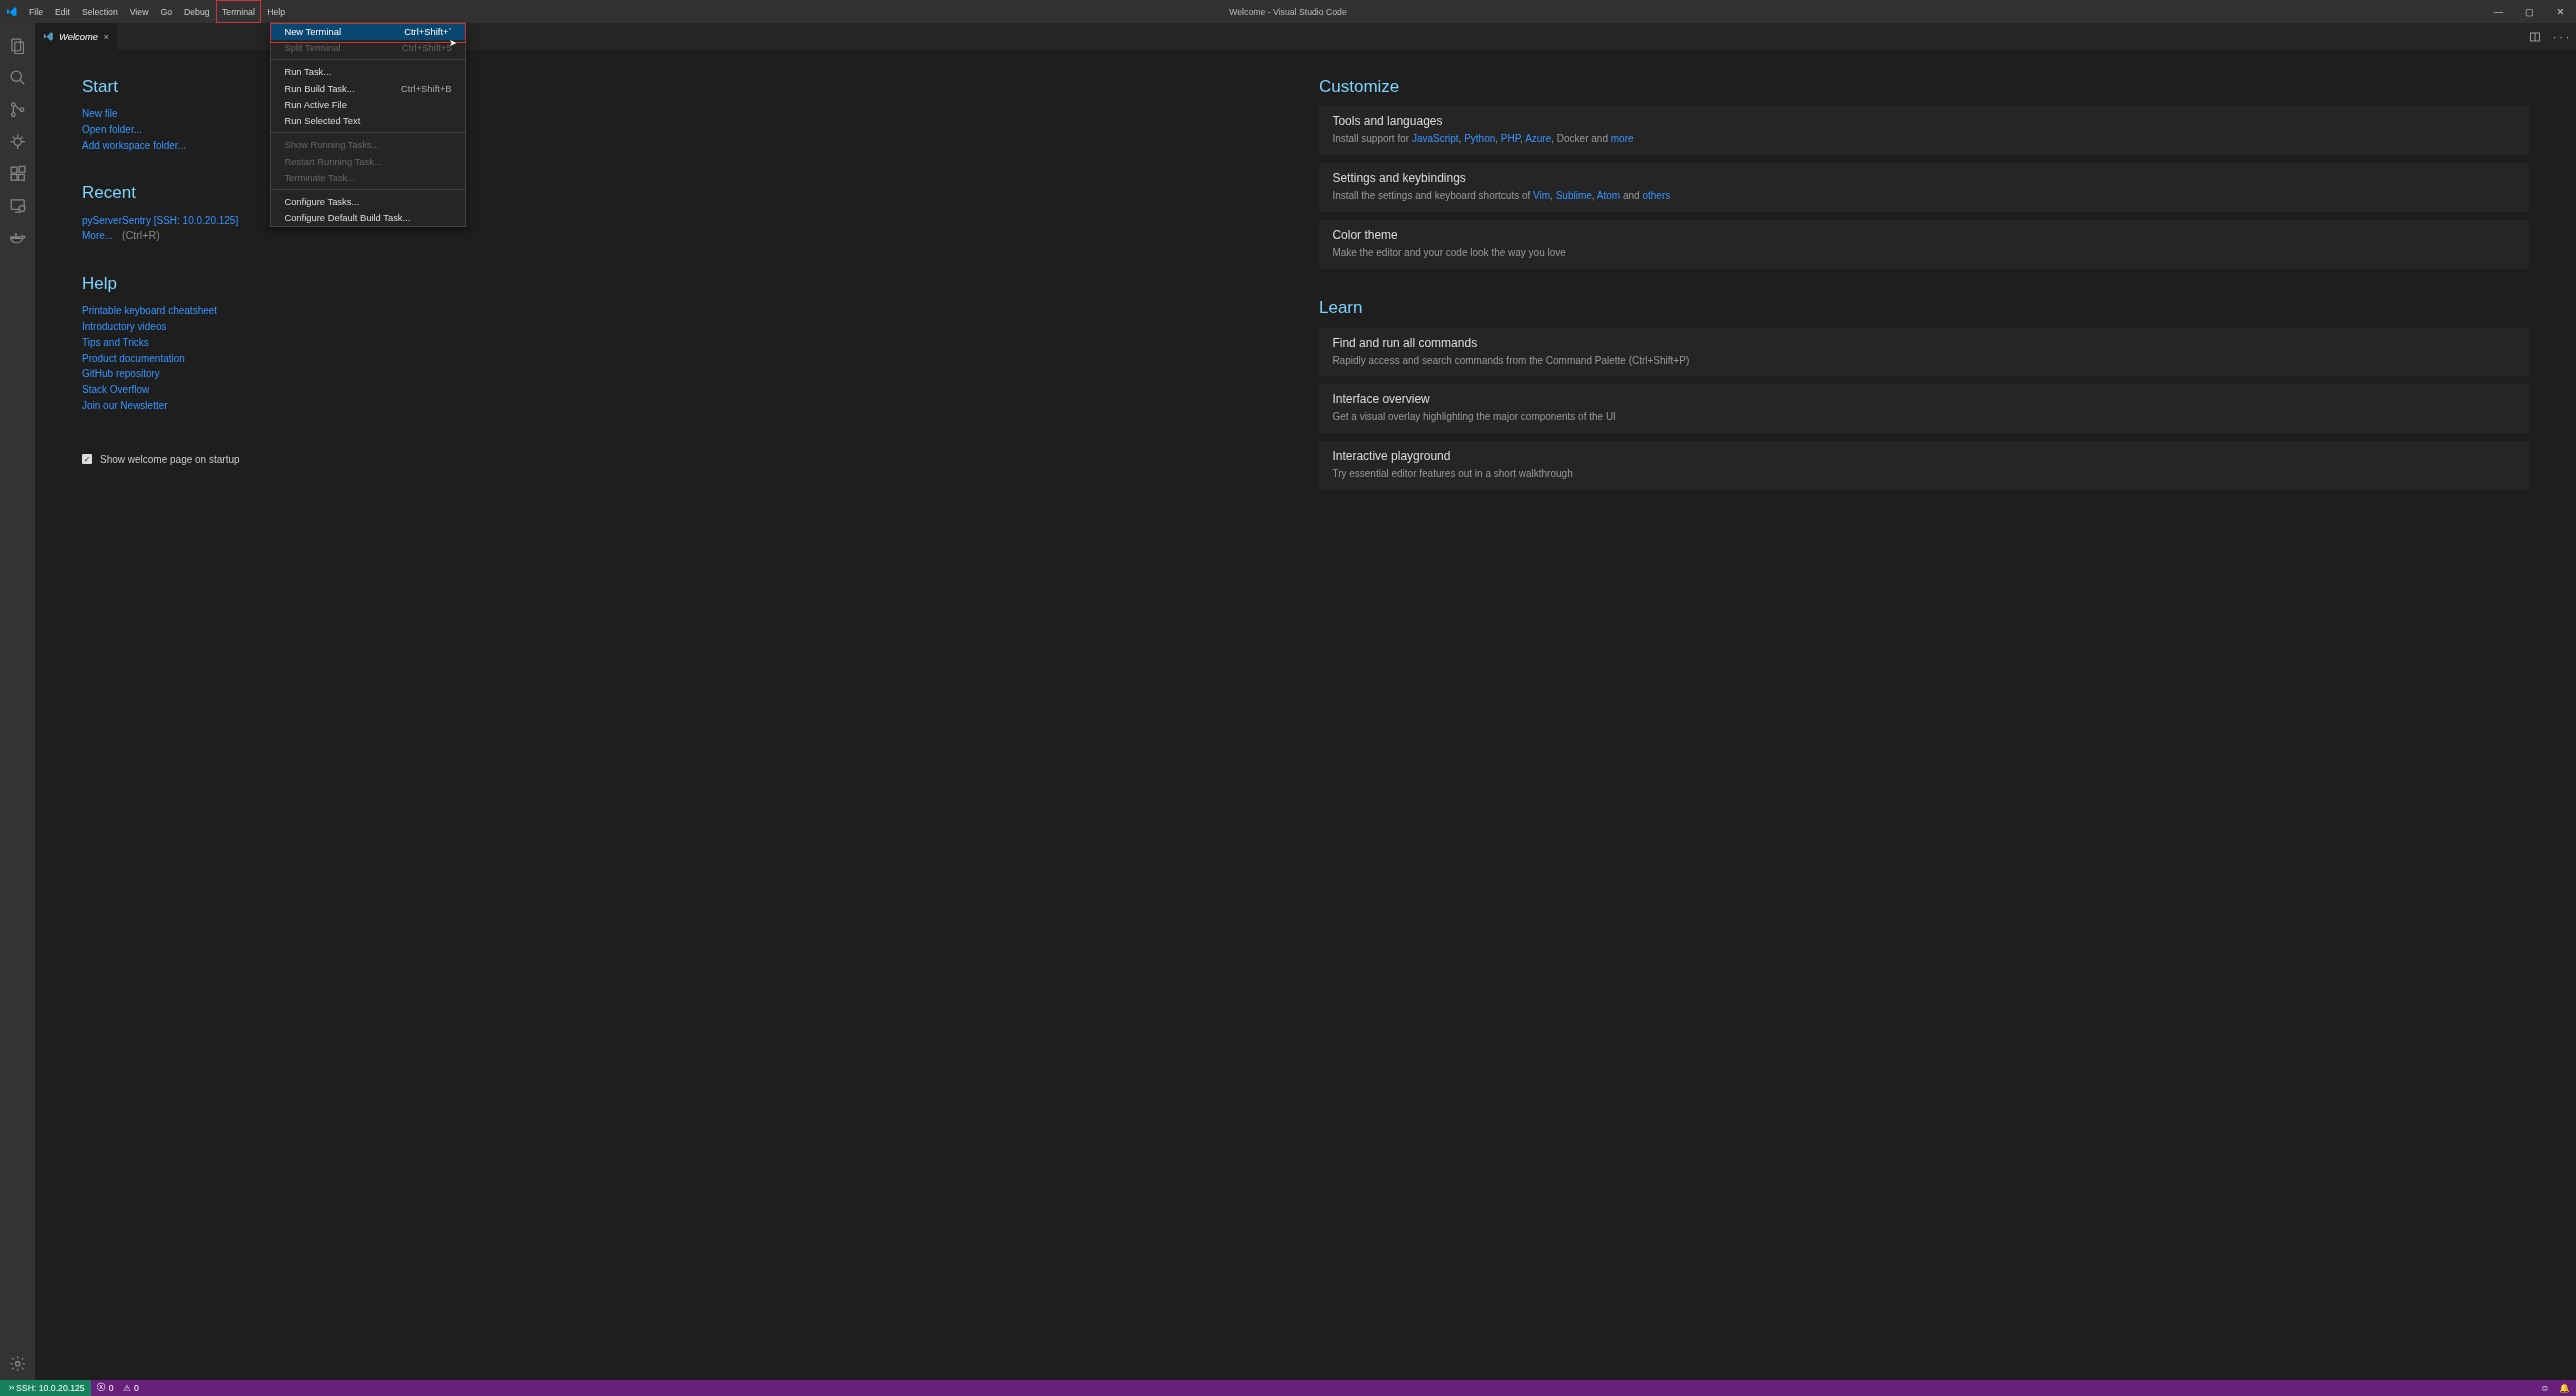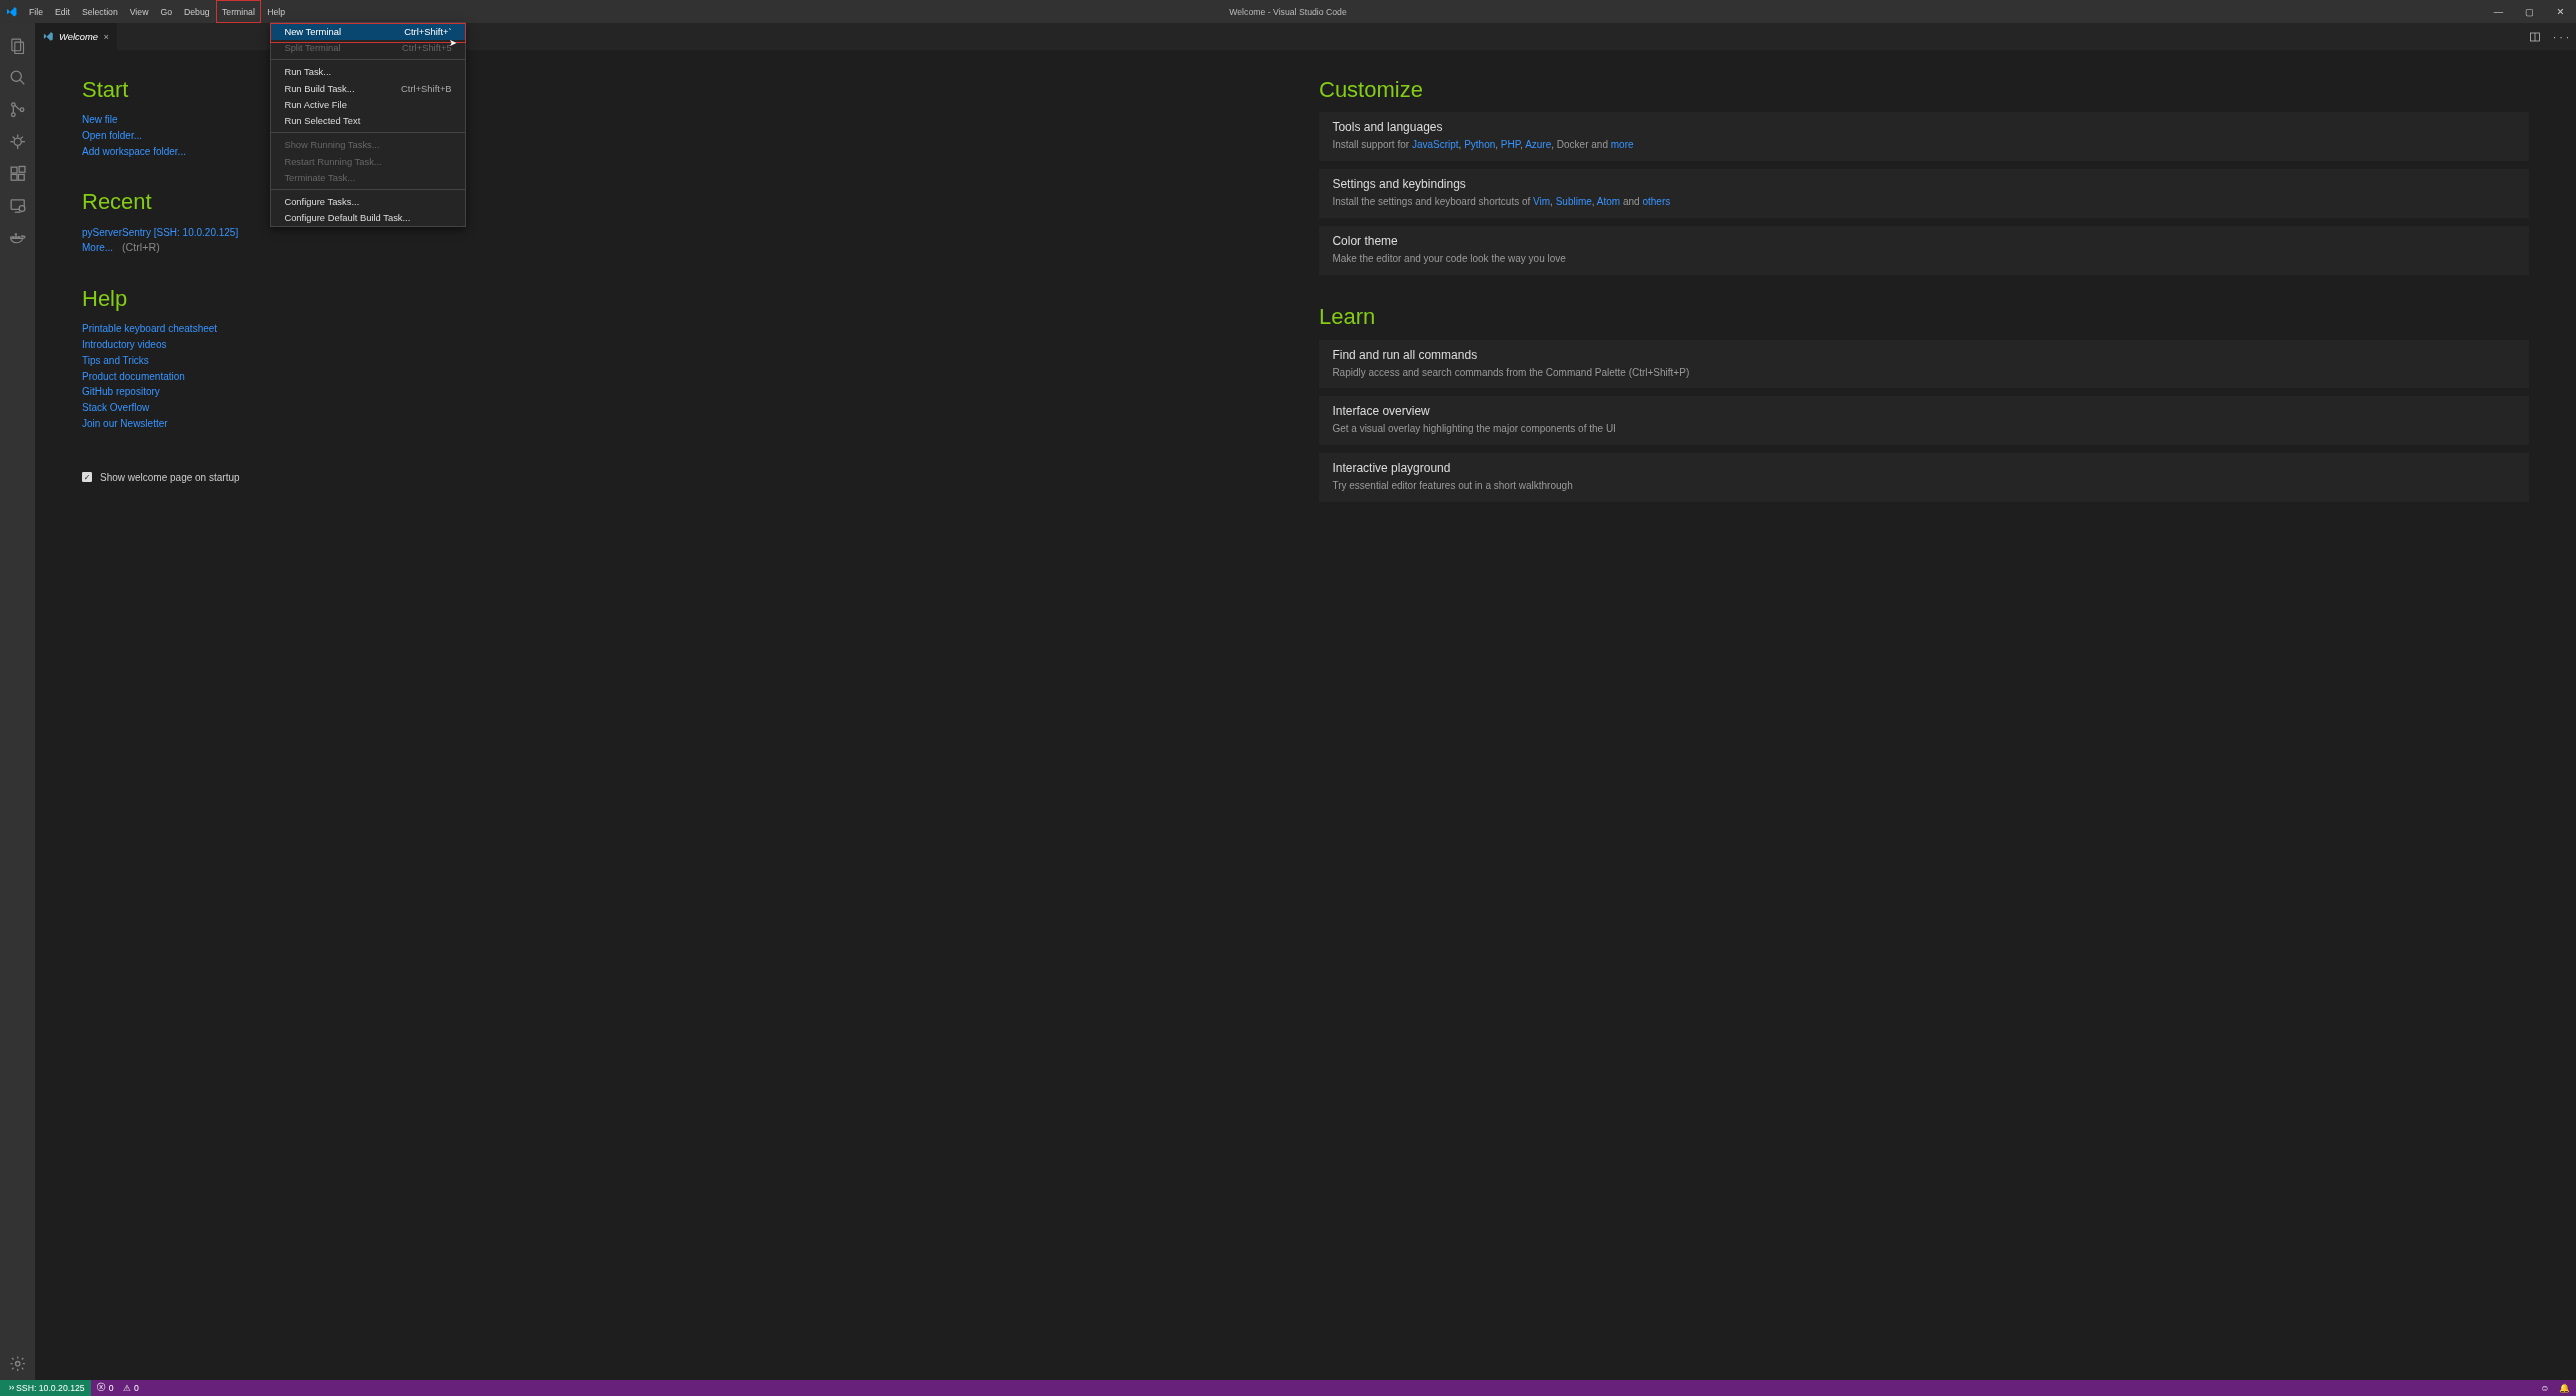--- a/index.html
+++ b/index.html
@@ -31,21 +31,21 @@
 
 .tabs { height: 27px; background: #252526; display: flex; align-items: stretch; }
 .tab { background: #1e1e1e; display: flex; align-items: center; padding: 0 8px; gap: 5.4px; font-style: italic; color: #ffffff; font-size: 9.4px; }
 .tab .tab-icon { color: #519aba; }
 .tab .close { font-style: normal; color: #aaaaaa; font-size: 9.4px; }
 .tabs .right-controls { margin-left: auto; display: flex; align-items: center; padding: 0 6.7px; gap: 12px; color: #bbbbbb; }
 
 
 .welcome { flex: 1; display: flex; padding: 27px 47px 13.4px 47px; gap: 27px; overflow: auto; }
 .col { flex: 1; min-width: 0; }
-.col h2 { font-weight: 300; font-size: 22px; color: #84cc16; margin-bottom: 9.4px; }
+.col h2 { font-weight: 300; font-size: 17px; color: #7dd3fc; margin-bottom: 9.4px; }
 .section { margin-bottom: 29.5px; }
 .link { color: #3794ff; font-size: 10px; line-height: 14.8px; cursor: pointer; display: inline; }
 .linkline { line-height: 14.8px; }
 .hint { color: #888888; }
 .card { background: #252526; padding: 8px 13.4px; margin-bottom: 8px; }
 .card .ctitle { color: #dddddd; font-size: 12px; margin-bottom: 4px; }
 .card .cdesc { color: #9a9a9a; font-size: 10px; line-height: 14.8px; }
 .checkbox-row { display: flex; align-items: center; gap: 8px; font-size: 10px; margin-top: 40px; }
 .checkbox { width: 10px; height: 10px; background: #dddddd; border-radius: 1.3px; display: inline-flex; align-items: center; justify-content: center; color: #222; font-size: 8px; }
 

